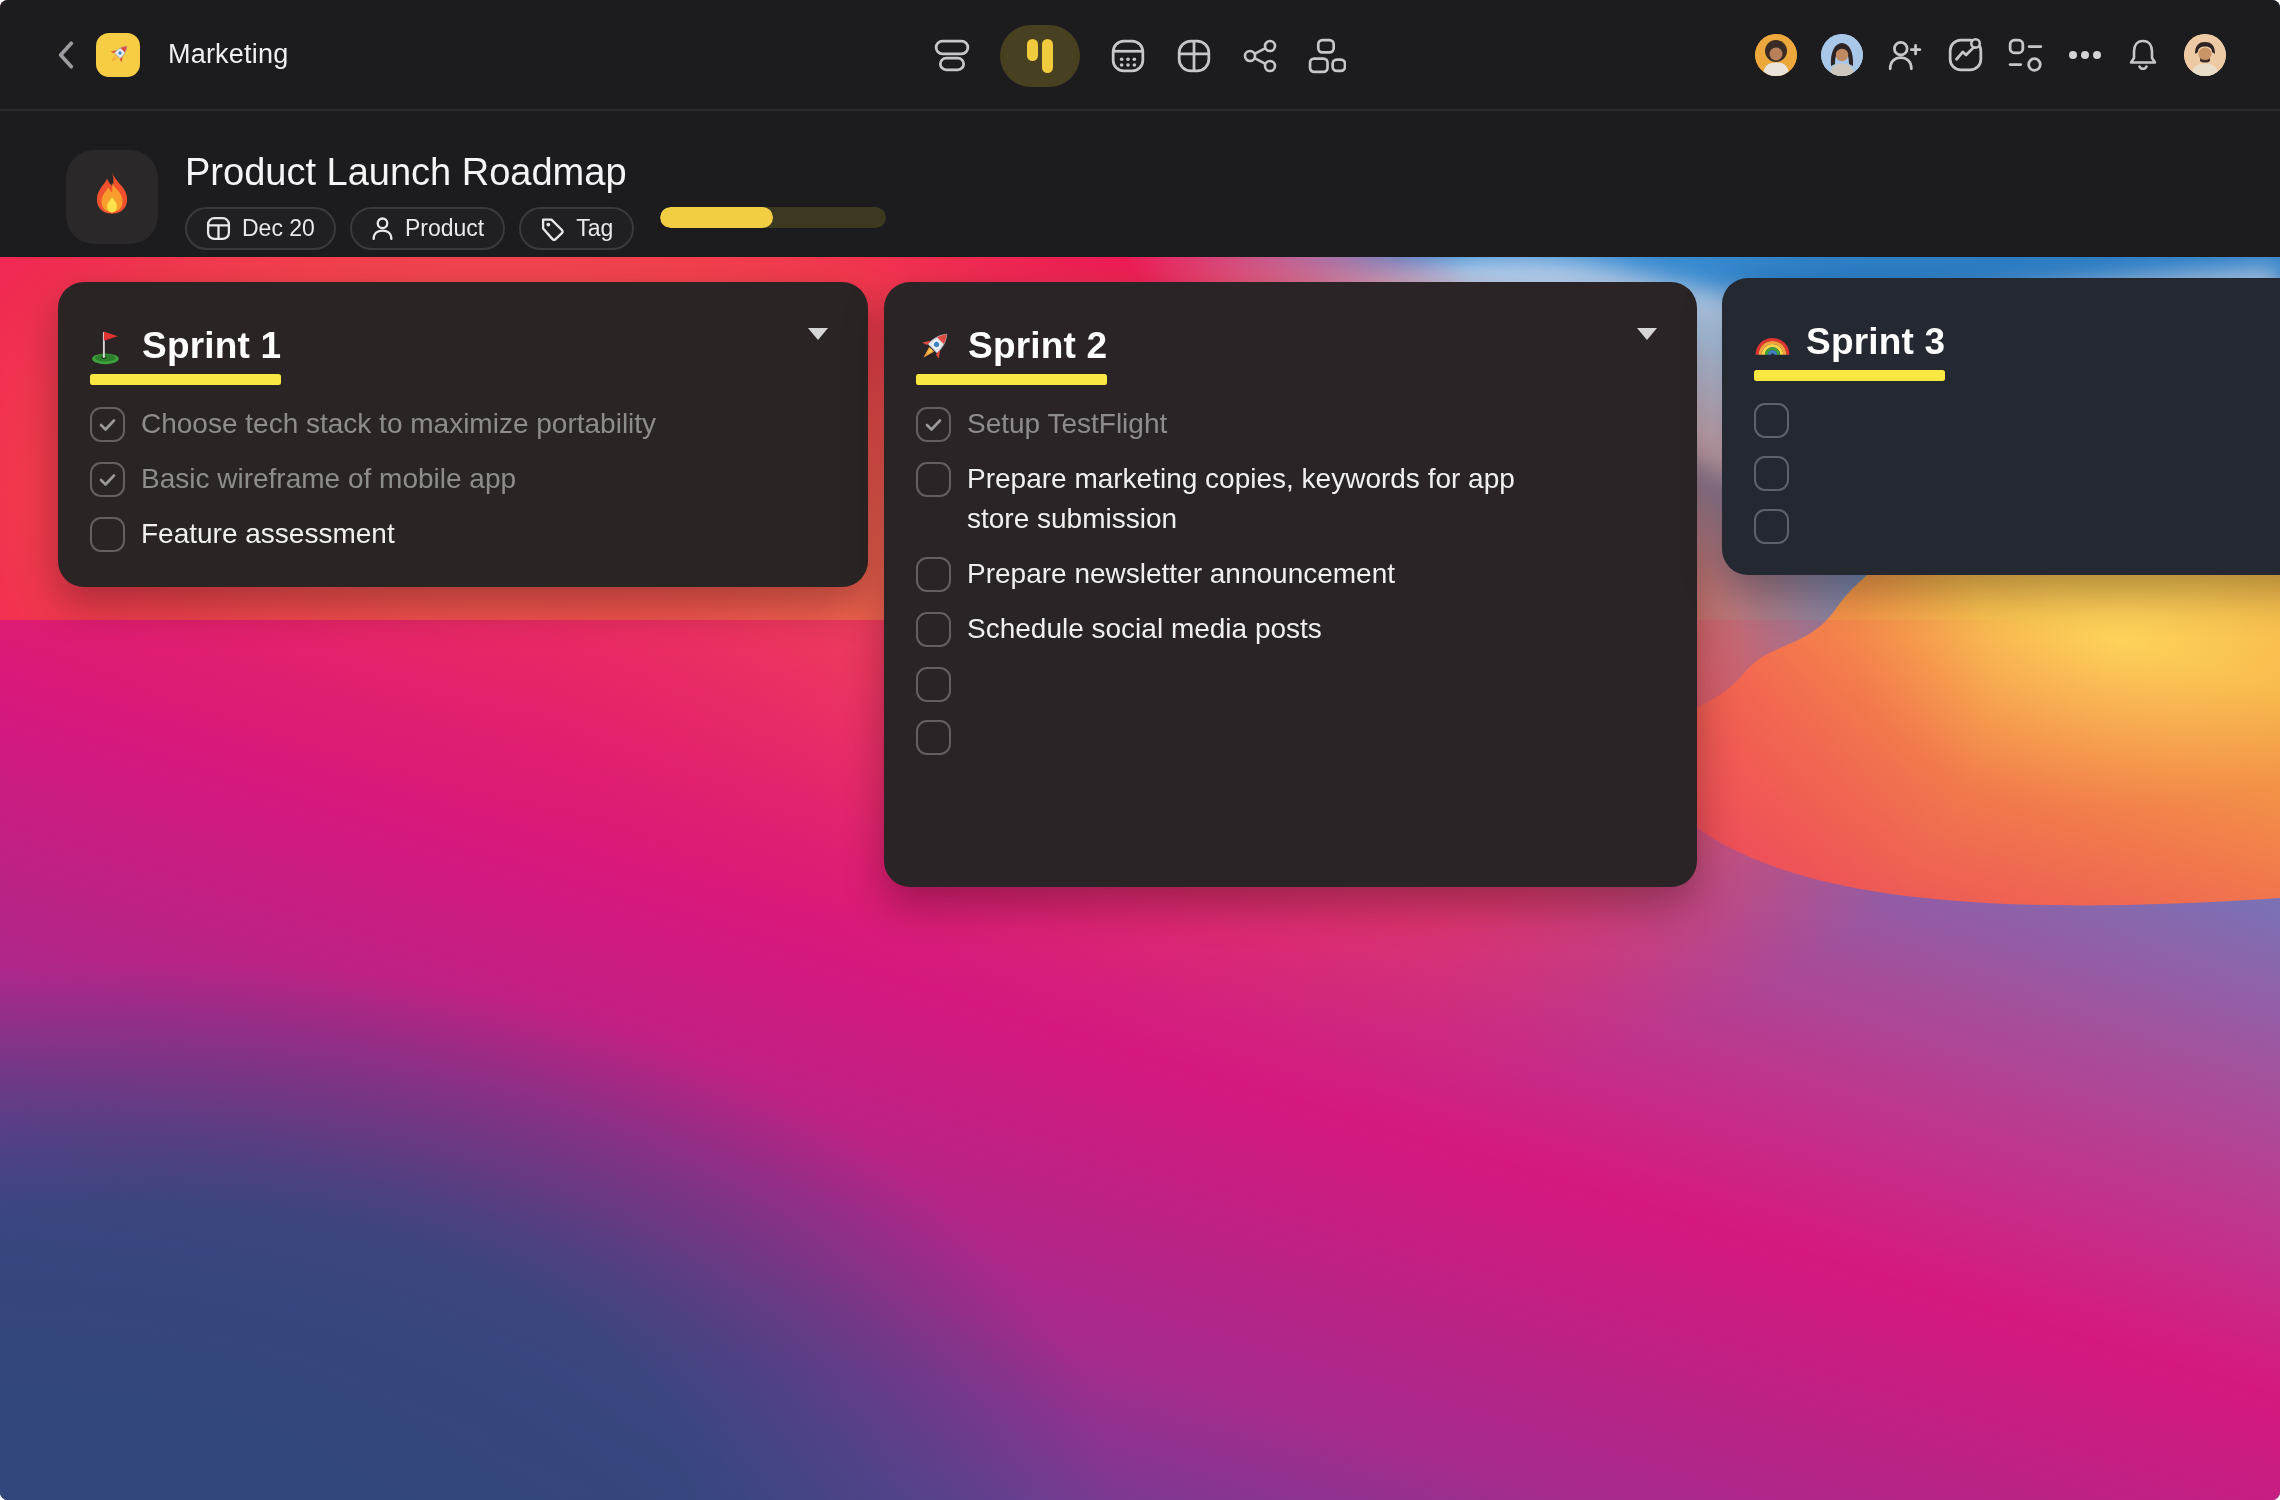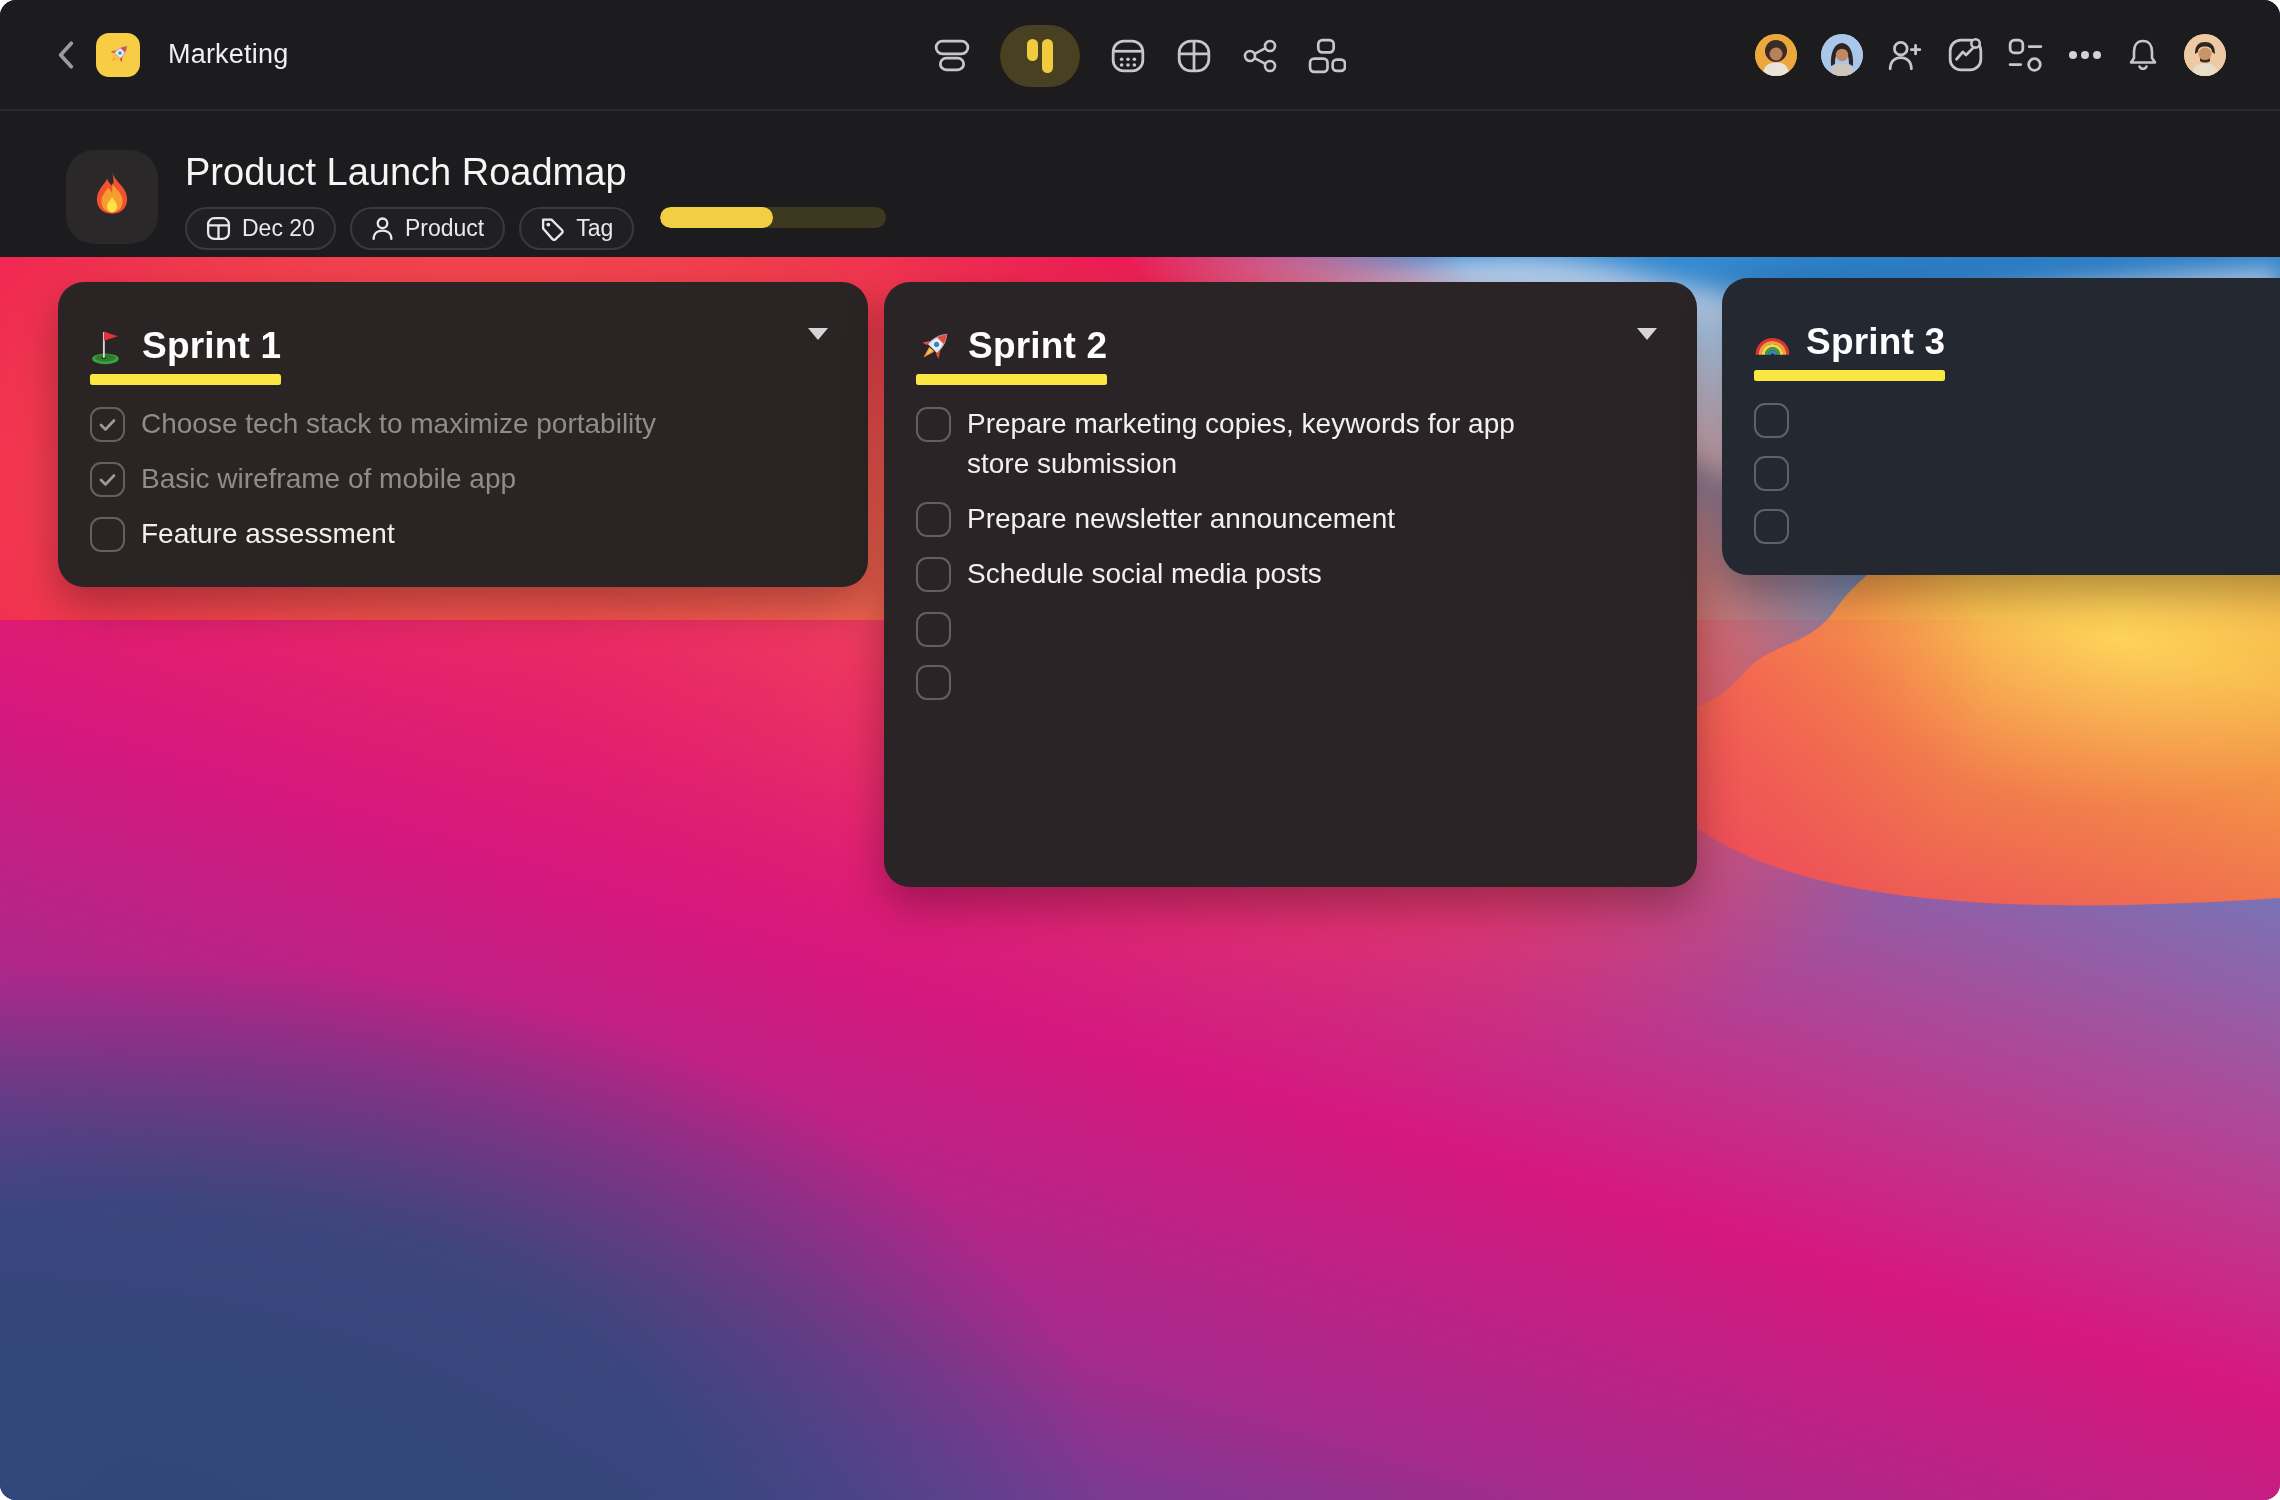--- a/index.html
+++ b/index.html
@@ -1,17 +1,17 @@
 <!DOCTYPE html>
 <html><head>
 <meta charset="utf-8">
 <style>
   html,body{margin:0;padding:0;background:#ffffff;}
   body{width:2280px;height:1500px;font-family:"Liberation Sans",sans-serif;-webkit-font-smoothing:antialiased;}
-  .app{position:relative;width:2280px;height:1500px;border-radius:16px;overflow:hidden;background:#c2410c;}
+  .app{position:relative;width:2280px;height:1500px;border-radius:8px;overflow:hidden;background:#c2410c;}
   .wallpaper{position:absolute;inset:0;width:100%;height:100%;display:block;}
 
   
   .chrome{position:absolute;top:0;left:0;right:0;height:257px;background:#1c1b1d;z-index:5;}
   .topbar{height:111px;border-bottom:2px solid #2b2a2d;display:flex;align-items:center;padding:0 54px;position:relative;box-sizing:border-box;}
   .tb-left{display:flex;align-items:center;gap:18px;}
   .icon{display:inline-flex;align-items:center;justify-content:center;}
   .icon svg{display:block;}
   .ws-tile{width:44px;height:44px;border-radius:13px;background:#f7cd45;display:flex;align-items:center;justify-content:center;}
   .ws-name{font-size:27px;color:#efeff1;font-weight:500;margin-left:10px;letter-spacing:.2px;}
@@ -361,20 +361,28 @@
                 <path d="M14.6,19.5 L16,25 L17.4,19.5 Z" fill="#fbd34c"></path>
             </g>
           </svg>
         </span>
         <span class="card-title">Sprint 2</span>
       </div>
       <div class="card-underline"></div>
     </div>
     <div class="caret"></div>
     <div class="tasks">
+        <div class="task done">
+          <span class="checkbox">
+            <svg width="17" height="14" viewBox="0 0 17 14">
+              <polyline points="2,7 6.5,11.5 15,2.5" fill="none" stroke="#9c9a98" stroke-width="2.6" stroke-linecap="round" stroke-linejoin="round"></polyline>
+            </svg>
+          </span>
+          <span class="task-label">Setup TestFlight</span>
+        </div>
         <div class="task">
           <span class="checkbox"></span>
           <span class="task-label">Prepare marketing copies, keywords for app store submission</span>
         </div>
         <div class="task">
           <span class="checkbox"></span>
           <span class="task-label">Prepare newsletter announcement</span>
         </div>
         <div class="task">
           <span class="checkbox"></span>

